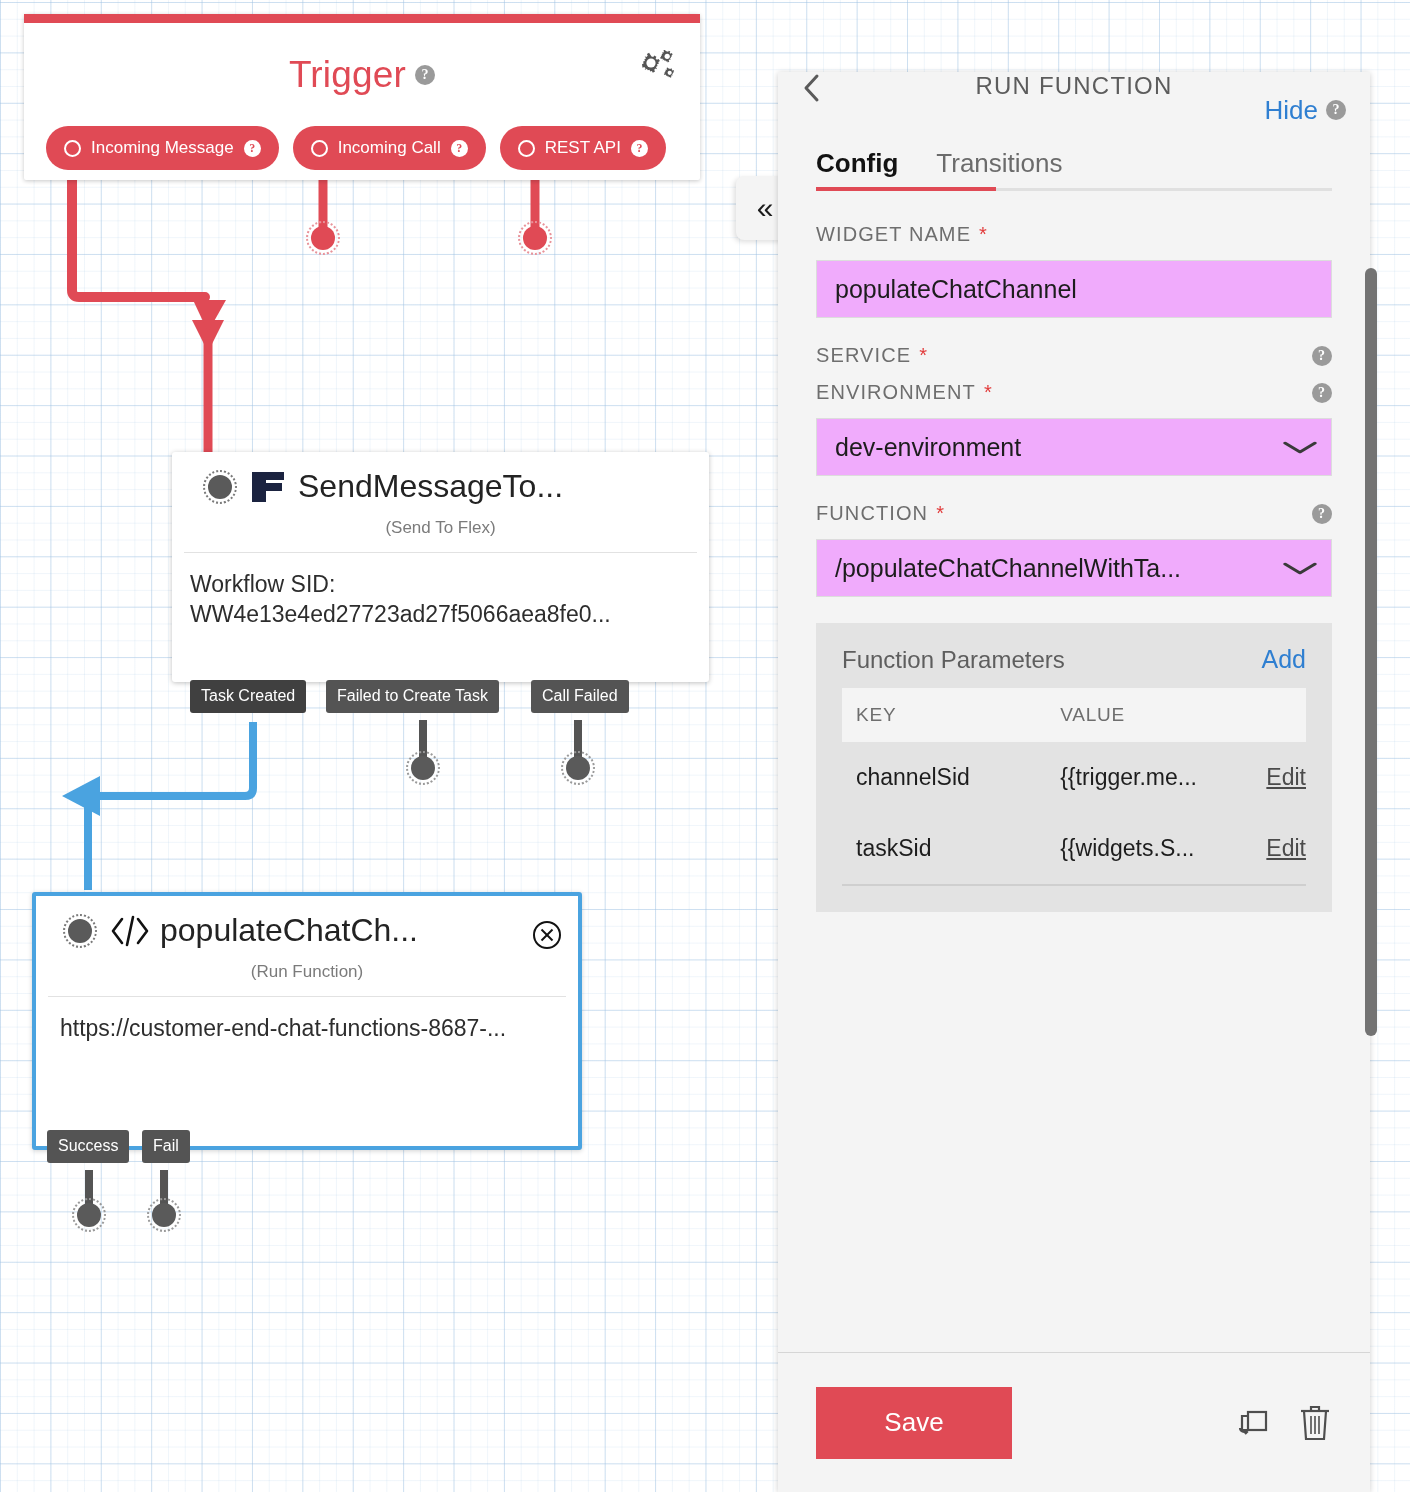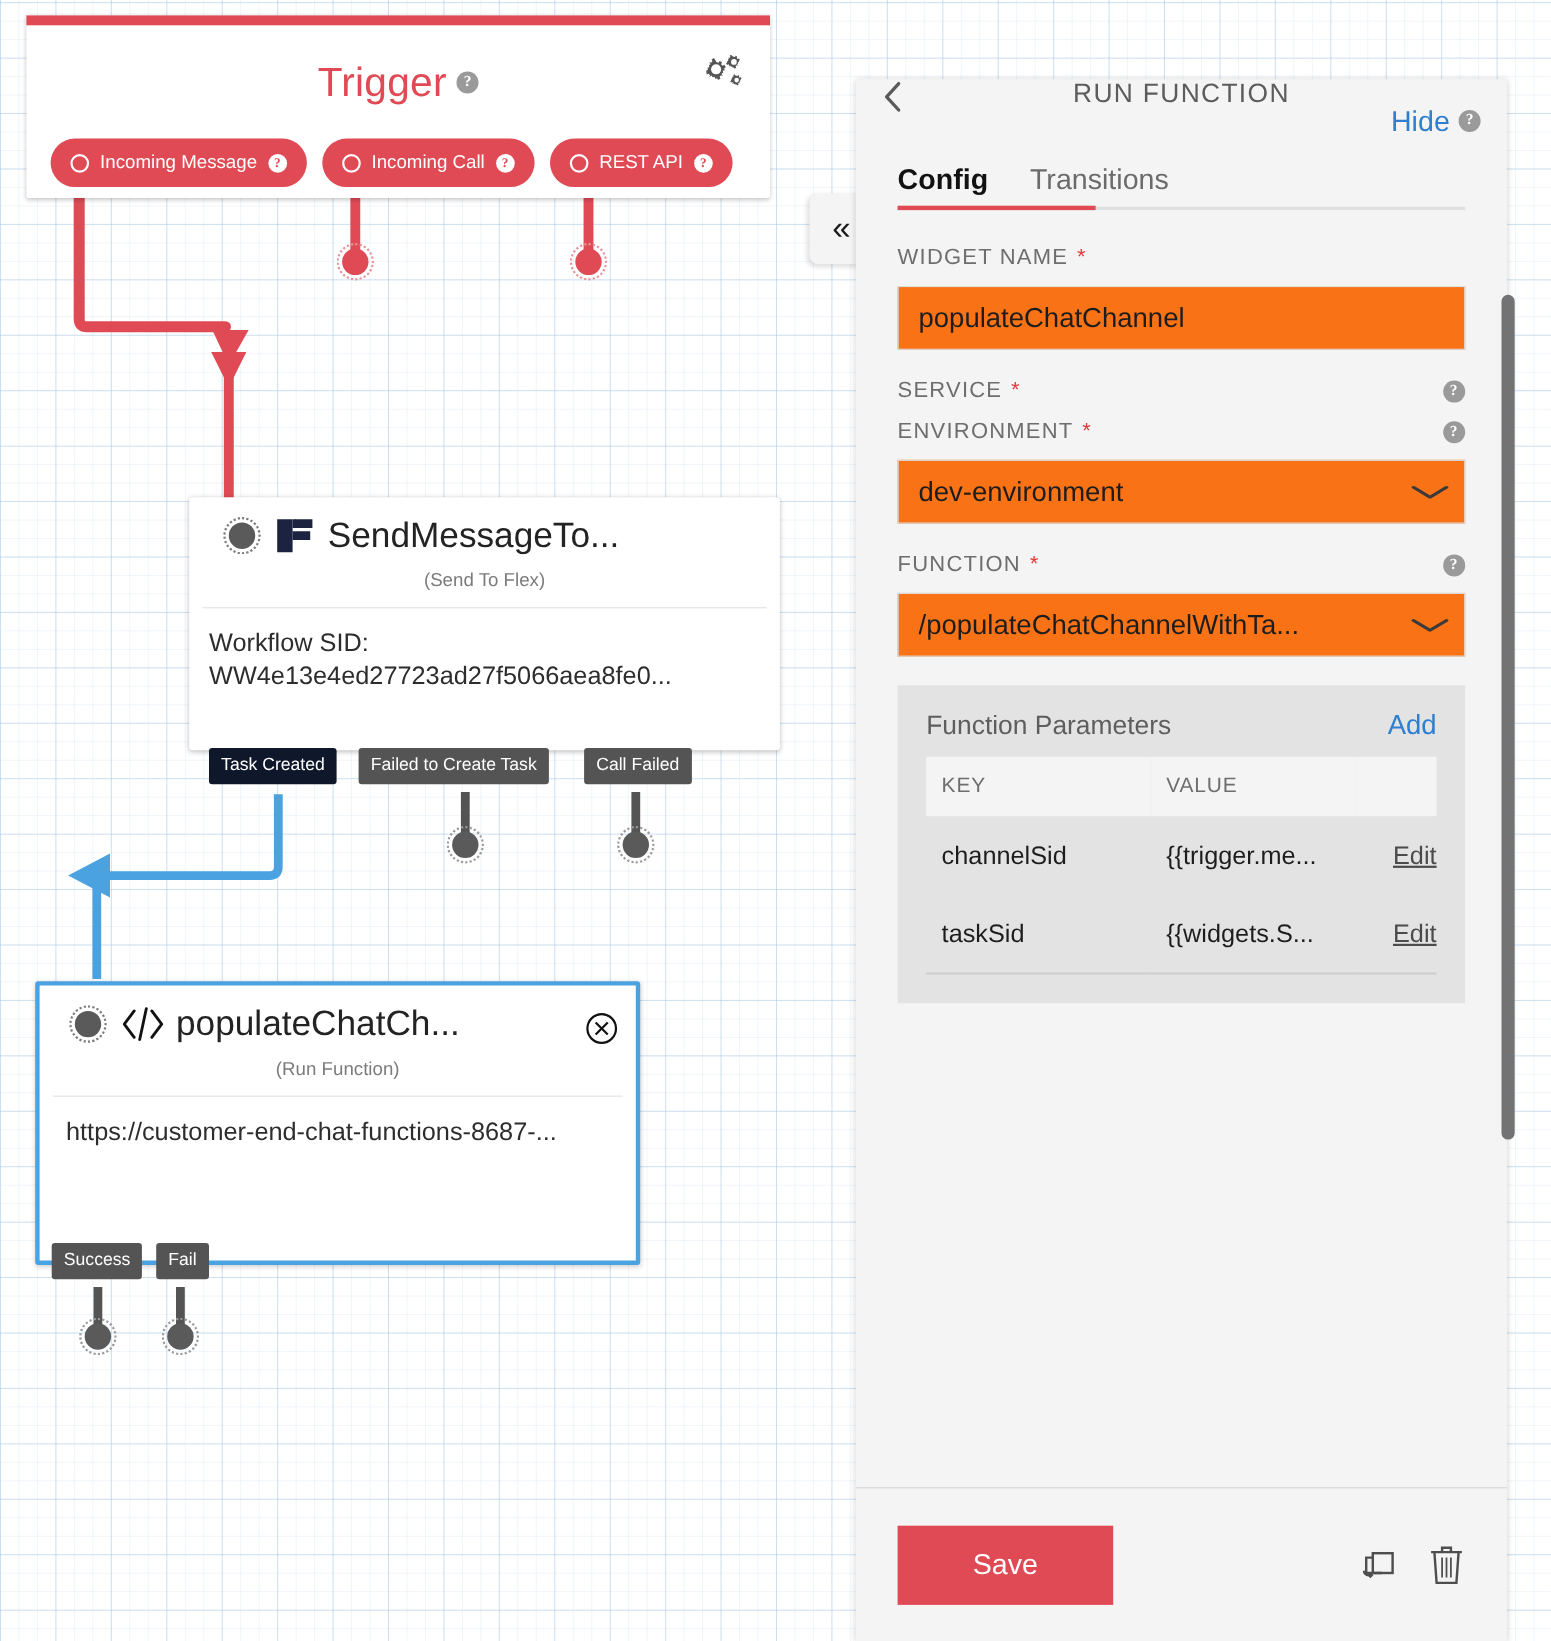--- a/index.html
+++ b/index.html
@@ -87,21 +87,21 @@
   .close-circle {
     position:absolute; right:16px; top:24px; width:30px; height:30px;
   }
 
   
   .chip {
     position:absolute; color:#fff; font-size:16px;
     padding:7px 11px 8px; border-radius:3px; white-space:nowrap;
     background:#545454;
   }
-  .chip.blue { background:#0f172a; }
+  .chip.blue { background:#404040; }
 
   
   svg.wires { position:absolute; left:0; top:0; width:1410px; height:1492px; pointer-events:none; }
   .endpoint-dot { position:absolute; width:24px; height:24px; border-radius:50%; }
   .endpoint-dot.red { background:#e04a55; outline:2px dotted #e8939a; outline-offset:3px; }
   .endpoint-dot.grey { background:#5a5a5a; outline:2px dotted #9a9a9a; outline-offset:3px; }
 
   
   .collapse-tab {
     position:absolute; left:736px; top:176px; width:58px; height:64px;
@@ -135,21 +135,21 @@
 
   .panel-scroll { flex:1; overflow:hidden; position:relative; padding:32px 38px 0 38px; }
 
   .fld-label {
     font-size:20px; color:#6e6e6e; letter-spacing:1.1px;
     display:flex; align-items:center; margin-bottom:14px;
   }
   .req { color:#e23b3b; margin-left:8px; }
   .fld-label .help-badge { margin-left:auto; }
   .fld-input, .fld-select {
-    height:58px; background:#f97316; border:1px solid #dcdcdc;
+    height:58px; background:#f0abfc; border:1px solid #dcdcdc;
     display:flex; align-items:center; padding:0 18px;
     font-size:25px; color:#1d1d1d; margin-bottom:26px;
   }
   .fld-select { justify-content:space-between; }
   .sel-text { overflow:hidden; white-space:nowrap; }
   .caret { font-size:22px; color:#3a3a3a; transform:scaleX(1.5); flex:none; margin-left:12px; }
 
   .params-box { background:#e3e3e3; padding:22px 26px 26px; margin-top:6px; }
   .params-head { display:flex; align-items:center; margin-bottom:14px; }
   .params-title { font-size:24px; color:#5e5e5e; }

